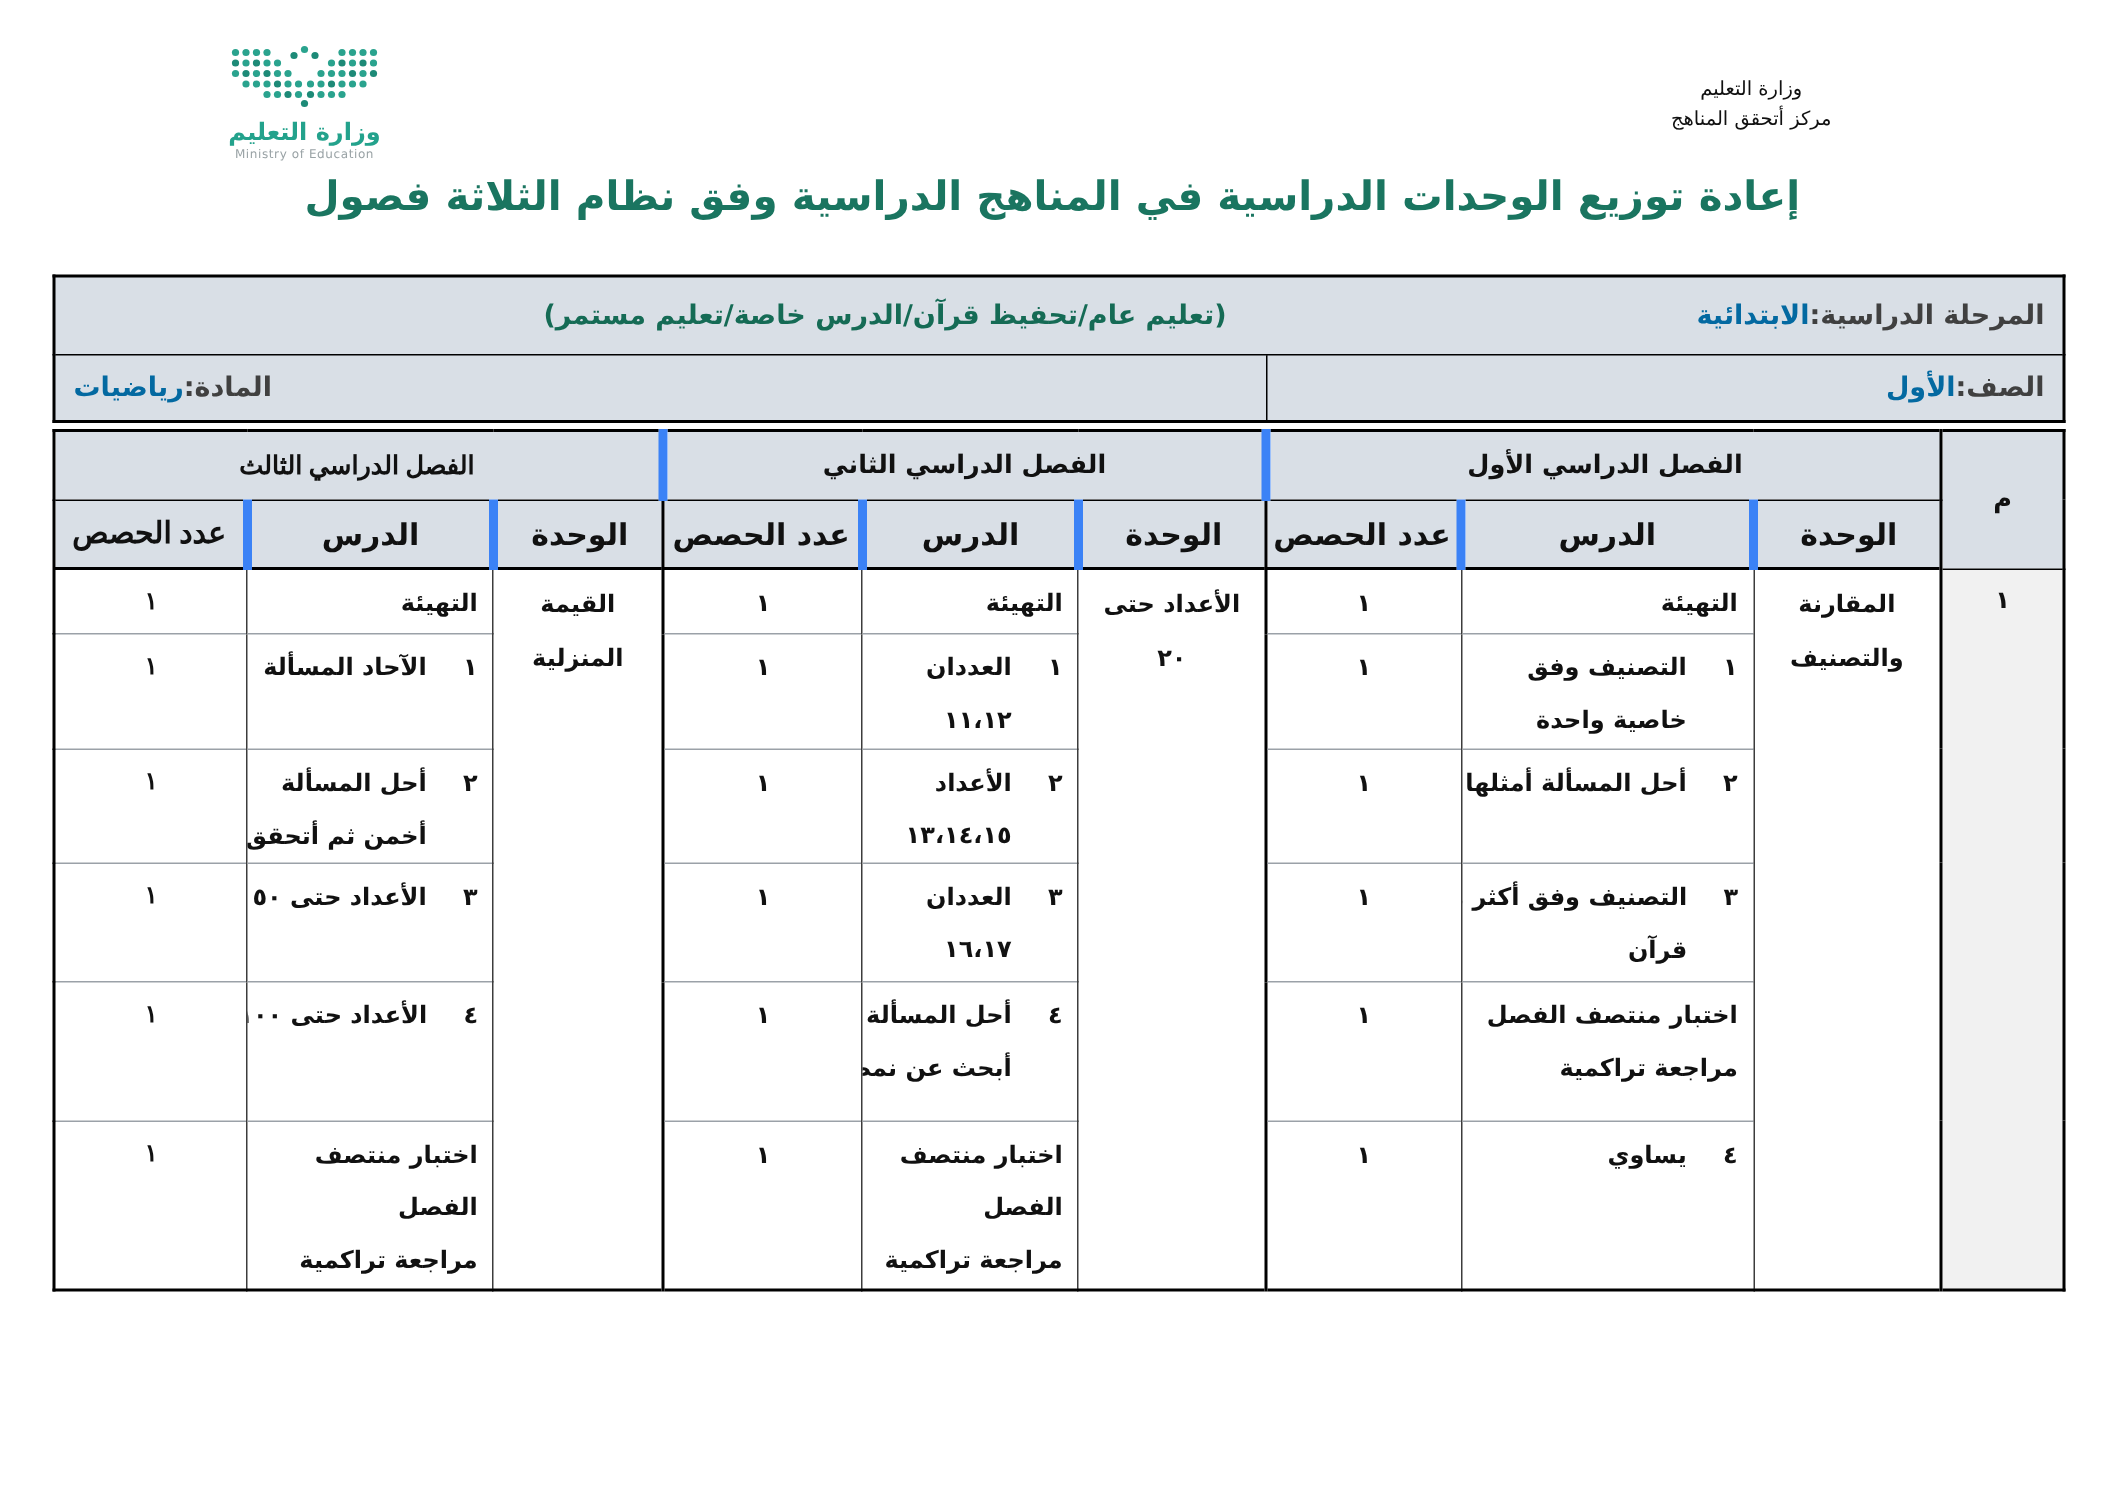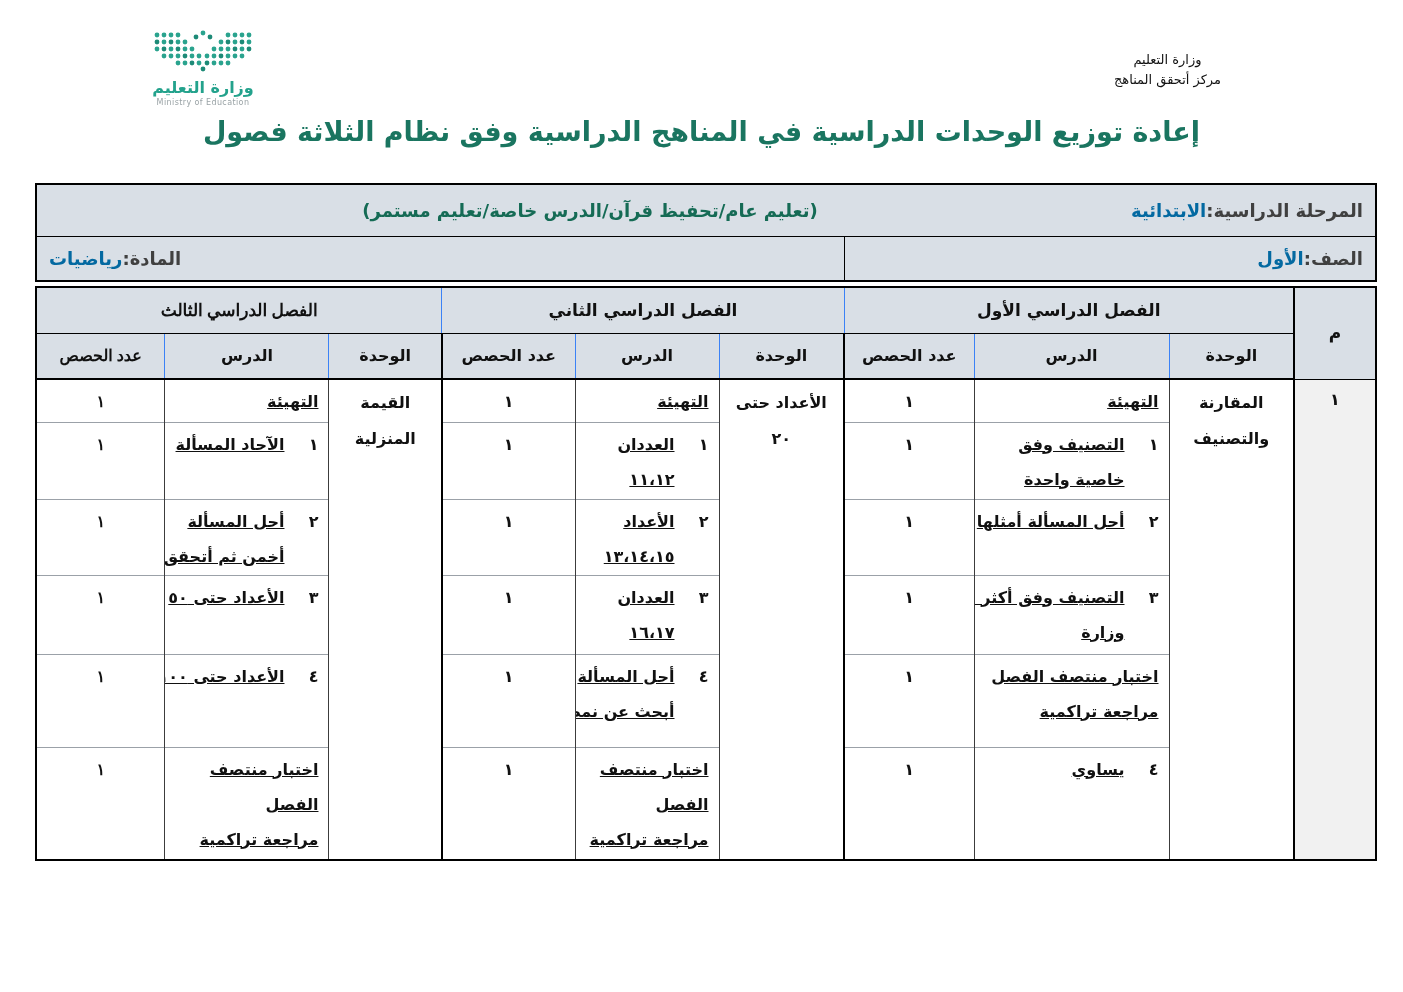--- a/index.html
+++ b/index.html
@@ -31,38 +31,38 @@
   }
   .lbl-green{color:#404040;}
   .lbl-dark{color:#0369a1;}
   .row-stage{height:52px;}
   .row-grade{height:45px;}
   .stage-flex{display:flex;align-items:center;}
   .stage-flex .tracks{flex:1;text-align:center;color:#156b55;}
   .main-table{border:2px solid #000;margin-top:4px;}
   .main-table th,.main-table td{overflow:hidden;}
   .main-table th{
-    background:#d9dfe6;border-left:1px solid #3b82f6;border-bottom:1px solid #000;
+    background:#d9dfe6;border-left:6px solid #3b82f6;border-bottom:1px solid #000;
     font-size:17px;font-weight:bold;color:#111;text-align:center;vertical-align:middle;
   }
-  .main-table tr.subhead th{border-bottom:2px solid #000;font-size:16px;}
+  .main-table tr.subhead th{border-bottom:2px solid #000;font-size:20px;}
   .main-table td{
     background:#fff;border-left:1px solid #3c3c3c;border-top:1px solid #9ba1a8;
     font-size:16px;font-weight:bold;color:#111;vertical-align:top;
   }
   .b-sec{border-left-width:2px !important;border-left-color:#000 !important;}
   .b-last{border-left:none !important;font-family:Liberation Serif, serif;}
   td.cell-num-col{background:#f1f1f1;text-align:center;padding-top:10px;}
   td.cell-unit{text-align:center;padding-top:5px;line-height:36px;}
   td.cell-periods{text-align:center;padding-top:4px;line-height:35px;}
   td.cell-lesson{padding:4px 10px 0 4px;line-height:35px;}
   .lesson-flex{display:flex;}
   .l-num{flex:0 0 34px;text-align:right;white-space:nowrap;}
   .l-text{flex:1;text-align:right;}
-  .l-text div{white-space:nowrap;text-decoration:underline;}
+  .l-text div{white-space:nowrap;}
   .hrow-a{height:46px;}
   .hrow-b{height:46px;}
 </style>
 </head>
 <body>
 
 <div class="logo-wrap">
   <svg width="104" height="48" viewBox="0 0 104 48">
     <g fill="#2aa38e">
       <circle cx="6" cy="7" r="2.4"></circle>
@@ -296,21 +296,21 @@
             </div>
           </td>
           <td class="cell-periods b-last">١</td>
         </tr>
         <tr style="height: 79px;">
           <td class="cell-lesson">
             <div class="lesson-flex">
               <span class="l-num">٣</span>
               <div class="l-text">
                 <div>التصنيف وفق أكثر من</div>
-                <div>وزارة</div>
+                <div>قرآن</div>
               </div>
             </div>
           </td>
           <td class="cell-periods b-sec">١</td>
           <td class="cell-lesson">
             <div class="lesson-flex">
               <span class="l-num">٣</span>
               <div class="l-text">
                 <div>العددان</div>
                 <div>١٦،١٧</div>

